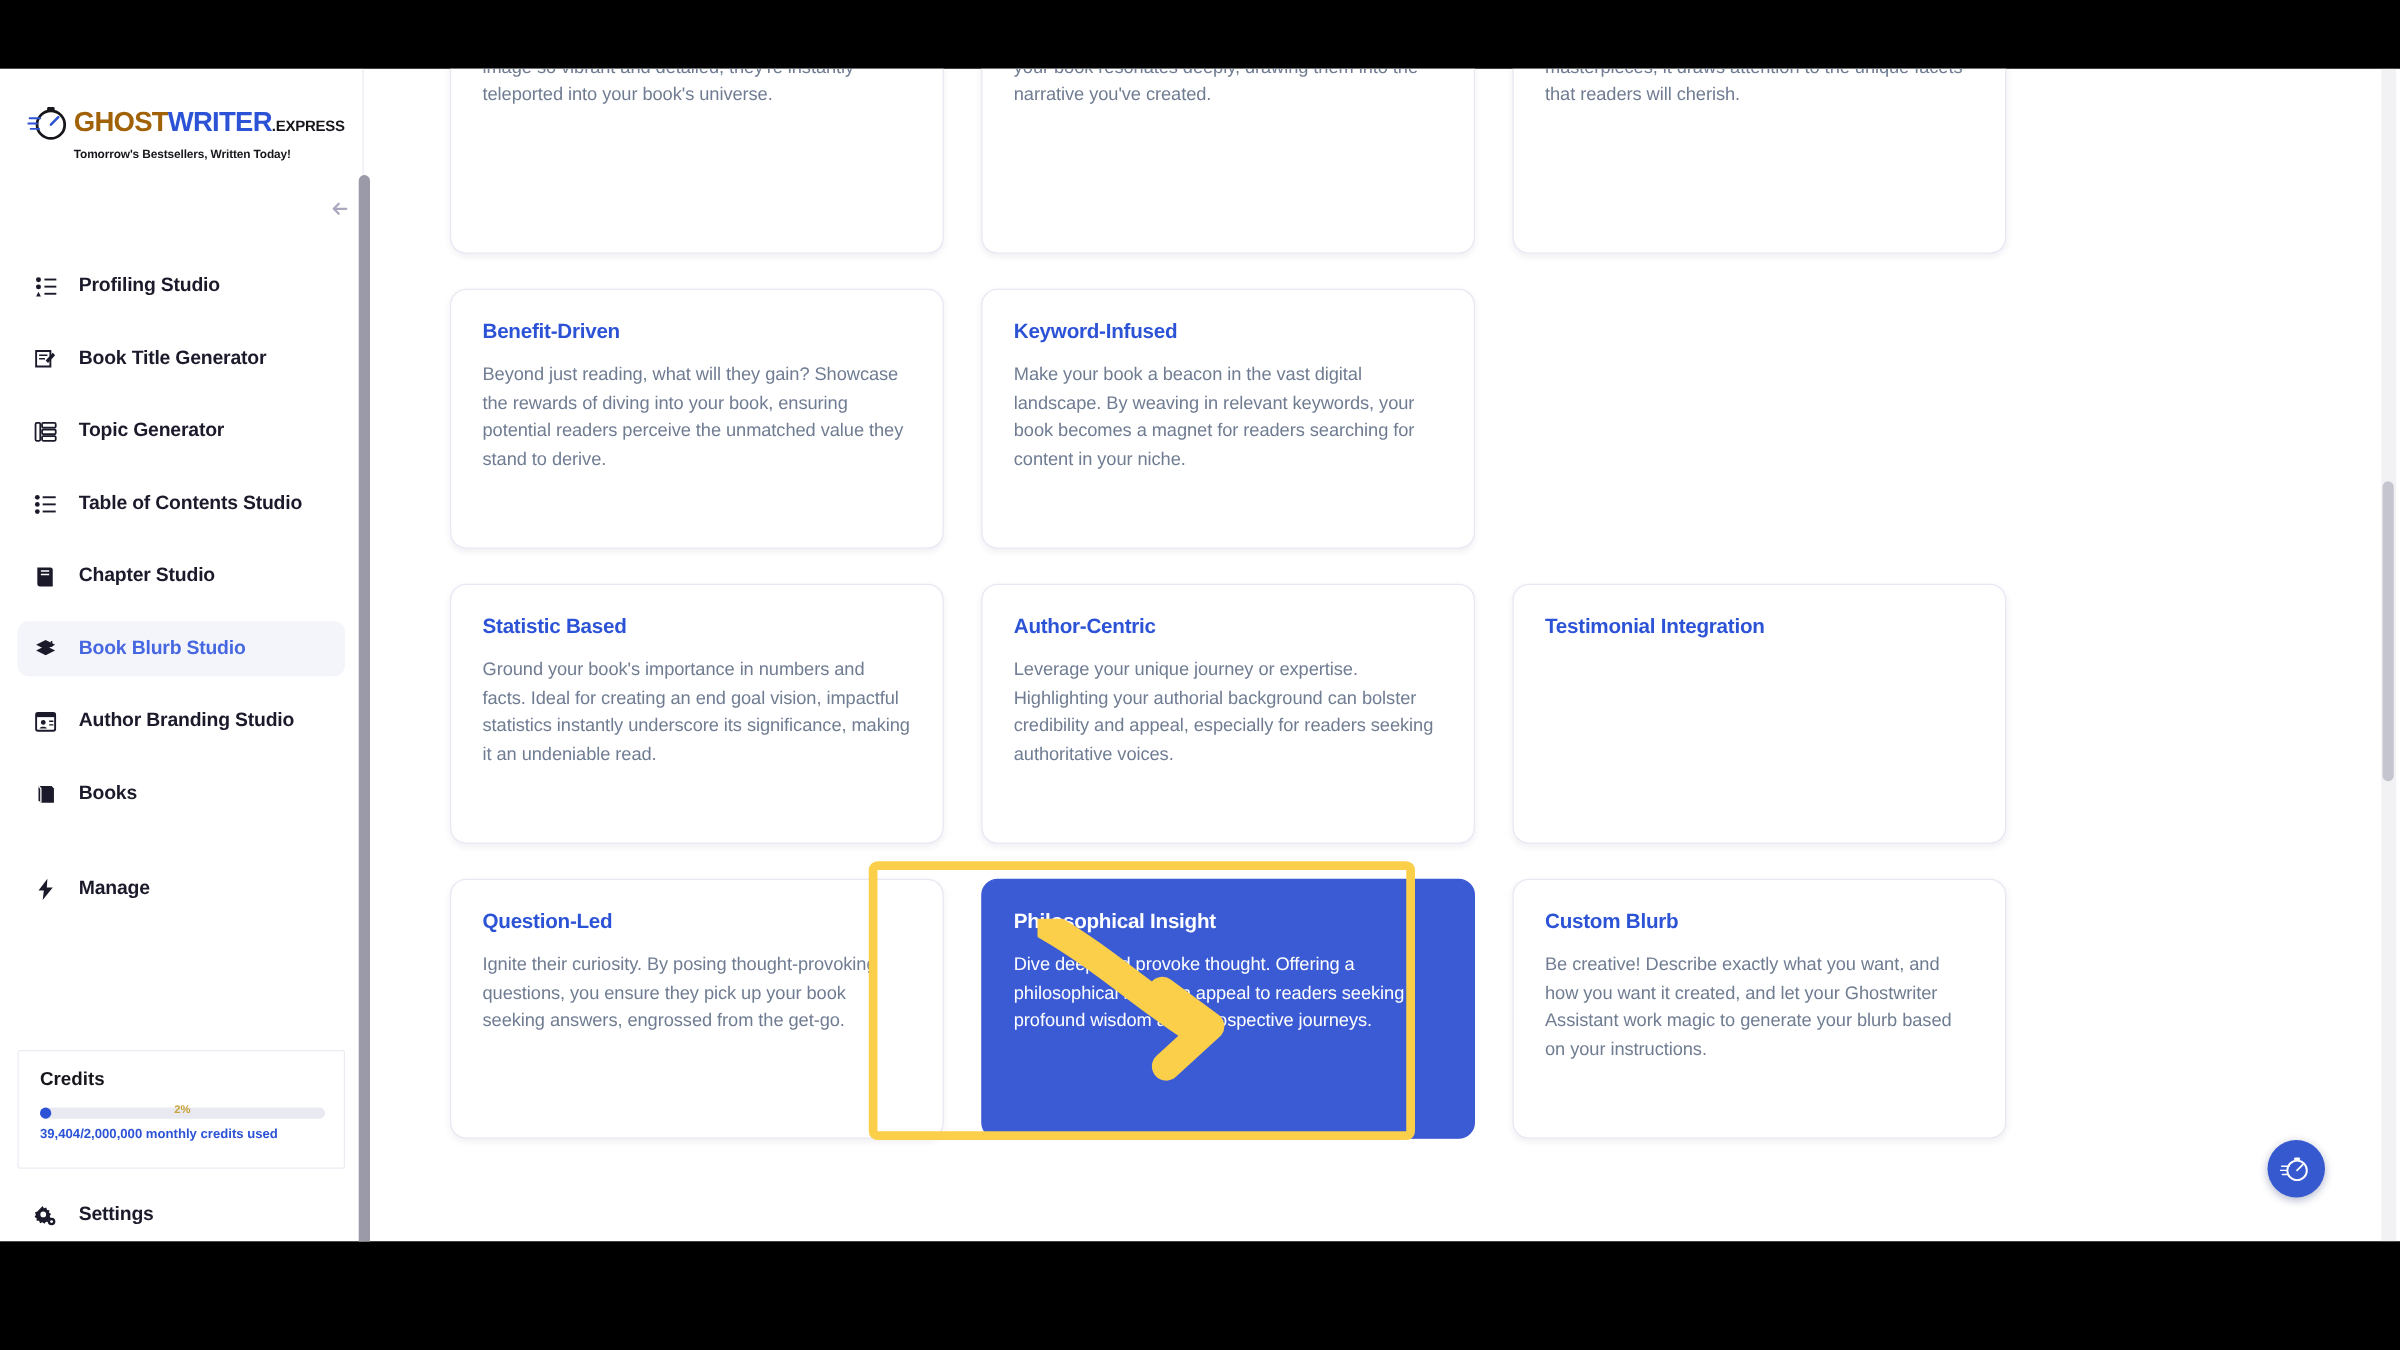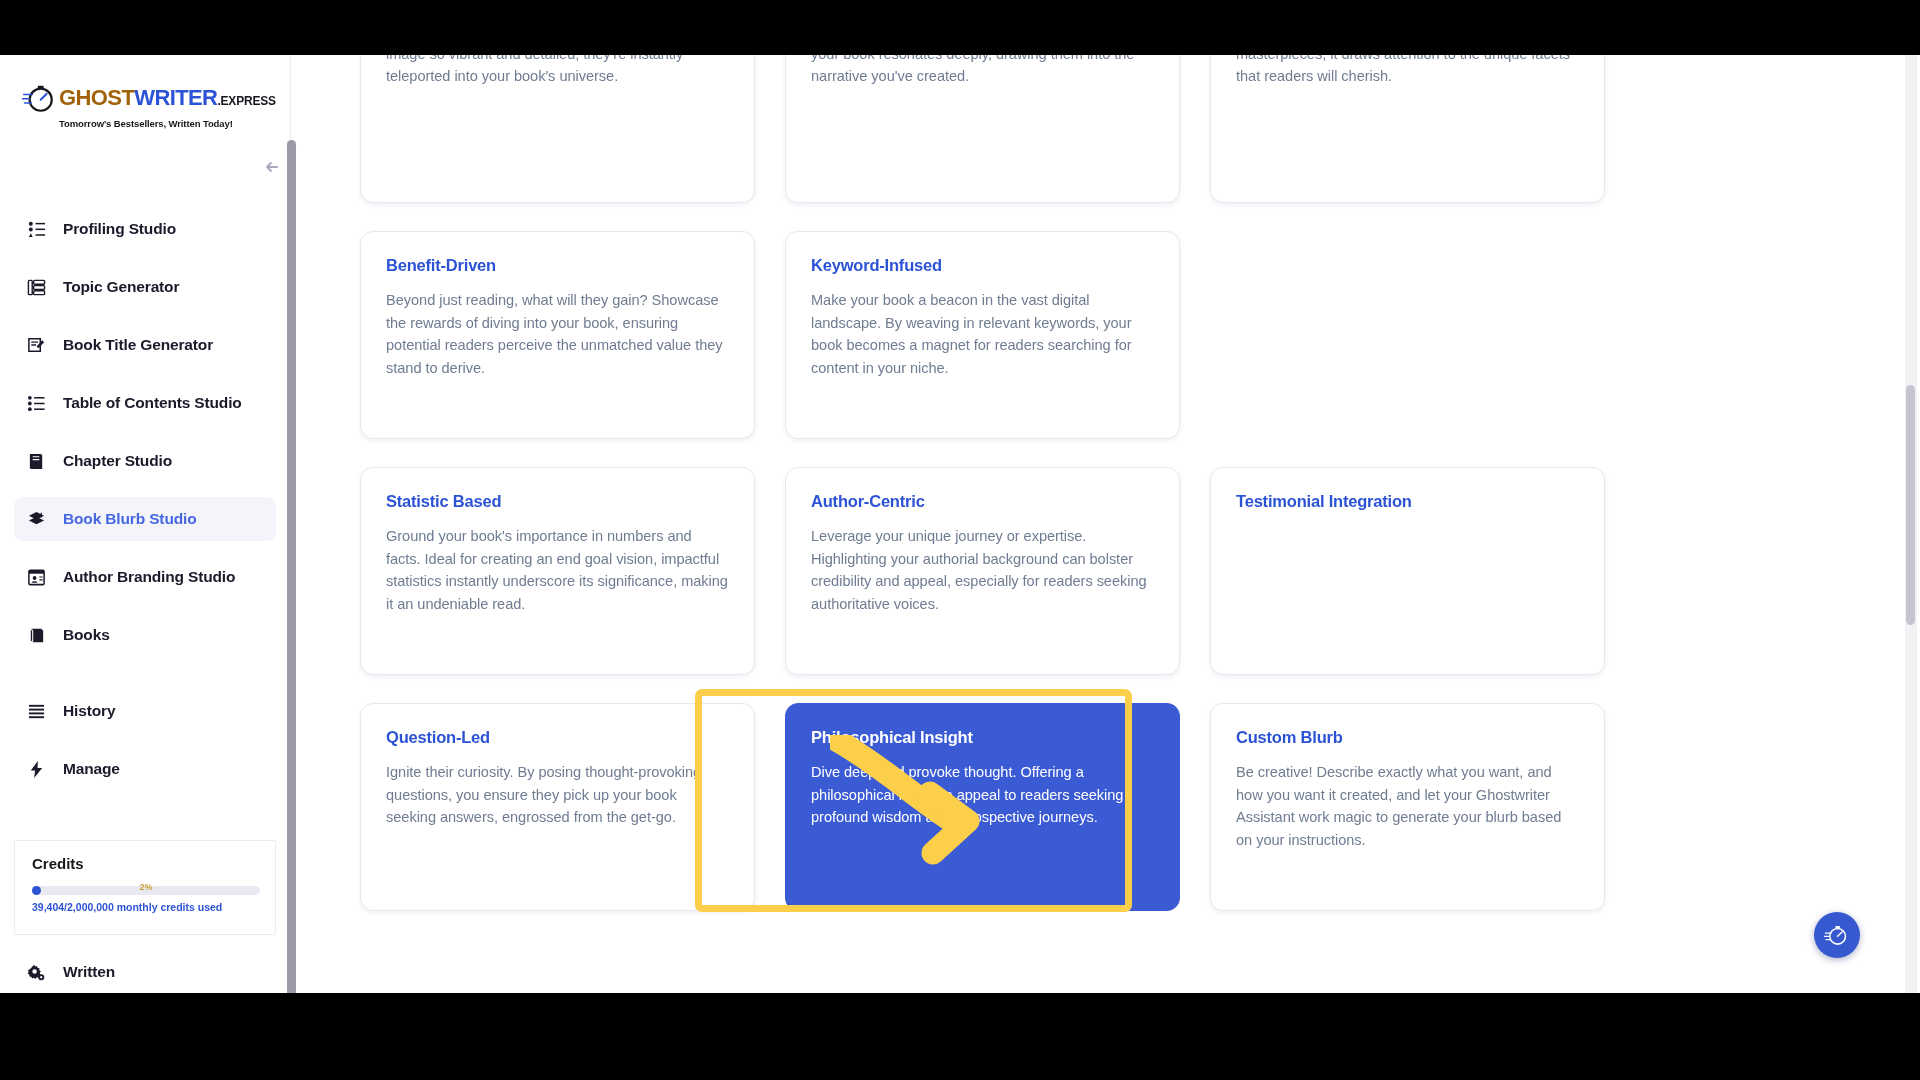--- a/index.html
+++ b/index.html
@@ -240,38 +240,38 @@
               <rect x="9" y="9" width="10" height="1.6" fill="currentColor"></rect>
               <rect x="9" y="15" width="10" height="1.6" fill="currentColor"></rect>
             </svg>
         </span>
         <span class="nav-label">Profiling Studio</span>
       </div>
 
       <div class="nav-item">
         <span class="nav-ico">
           <svg width="19" height="19" viewBox="0 0 20 20">
+              <path d="M2 3 h12 v13 H2z" fill="none" stroke="currentColor" stroke-width="1.6"></path>
+              <path d="M4.5 6.5 h7 M4.5 9.5 h5" stroke="currentColor" stroke-width="1.4"></path>
+              <path d="M12 13 L18 6.5 L16 4.5 L10 11z" fill="currentColor"></path>
+            </svg>
+        </span>
+        <span class="nav-label">Book Title Generator</span>
+      </div>
+
+      <div class="nav-item">
+        <span class="nav-ico">
+          <svg width="19" height="19" viewBox="0 0 20 20">
               <rect x="1.5" y="2.5" width="4" height="15" rx="1" fill="none" stroke="currentColor" stroke-width="1.5"></rect>
               <rect x="7" y="2.5" width="11.5" height="4" rx="1" fill="none" stroke="currentColor" stroke-width="1.5"></rect>
               <rect x="7" y="8" width="11.5" height="4" rx="1" fill="none" stroke="currentColor" stroke-width="1.5"></rect>
               <rect x="7" y="13.5" width="11.5" height="4" rx="1" fill="none" stroke="currentColor" stroke-width="1.5"></rect>
             </svg>
         </span>
         <span class="nav-label">Topic Generator</span>
-      </div>
-
-      <div class="nav-item">
-        <span class="nav-ico">
-          <svg width="19" height="19" viewBox="0 0 20 20">
-              <path d="M2 3 h12 v13 H2z" fill="none" stroke="currentColor" stroke-width="1.6"></path>
-              <path d="M4.5 6.5 h7 M4.5 9.5 h5" stroke="currentColor" stroke-width="1.4"></path>
-              <path d="M12 13 L18 6.5 L16 4.5 L10 11z" fill="currentColor"></path>
-            </svg>
-        </span>
-        <span class="nav-label">Book Title Generator</span>
       </div>
 
       <div class="nav-item">
         <span class="nav-ico">
           <svg width="19" height="19" viewBox="0 0 20 20">
               <circle cx="3" cy="4" r="2" fill="currentColor"></circle>
               <circle cx="3" cy="10" r="2" fill="currentColor"></circle>
               <circle cx="3" cy="16" r="2" fill="currentColor"></circle>
               <rect x="7.5" y="3.2" width="11" height="1.6" fill="currentColor"></rect>
               <rect x="7.5" y="9.2" width="11" height="1.6" fill="currentColor"></rect>
@@ -320,31 +320,20 @@
           <svg width="19" height="19" viewBox="0 0 20 20">
               <path d="M4 3 h11 l2 2 v12 h-11 l-2-2z" fill="currentColor"></path>
               <path d="M4 3 l2 2 v12" fill="none" stroke="#fff" stroke-width="1.1"></path>
             </svg>
         </span>
         <span class="nav-label">Books</span>
       </div>
 
       <div class="nav-gap"></div>
 
-      <div class="nav-item">
-        <span class="nav-ico">
-          <svg width="19" height="19" viewBox="0 0 20 20">
-              <rect x="2" y="3" width="16" height="2" fill="currentColor"></rect>
-              <rect x="2" y="7" width="16" height="2" fill="currentColor"></rect>
-              <rect x="2" y="11" width="16" height="2" fill="currentColor"></rect>
-              <rect x="2" y="15" width="16" height="2" fill="currentColor"></rect>
-            </svg>
-        </span>
-        <span class="nav-label">History</span>
-      </div>
 
       <div class="nav-item">
         <span class="nav-ico">
           <svg width="19" height="19" viewBox="0 0 20 20">
               <path d="M11.5 1 L4 11 h4.5 L7.5 19 L16 8.5 h-5z" fill="currentColor"></path>
             </svg>
         </span>
         <span class="nav-label">Manage</span>
       </div>
     </div>
@@ -361,21 +350,21 @@
     <div class="nav-bottom">
       <div class="nav-item">
         <span class="nav-ico">
           <svg width="19" height="19" viewBox="0 0 20 20">
               <path d="M7.5 1.8 l1 2 2-.6 .7 2 2 .2 -.3 2.1 1.7 1.2 -1.2 1.7 .9 1.9 -1.9 .9 0 2.1 -2.1 -.2 -1.3 1.7 -1.7 -1.2 -2 .8 -.8 -2 -2.1 -.1 .1 -2.1 -1.8 -1.1 1.1 -1.8 -.8 -2 2-.7z" fill="currentColor"></path>
               <circle cx="8" cy="9" r="2.4" fill="#fff"></circle>
               <circle cx="15" cy="15" r="3.2" fill="currentColor"></circle>
               <circle cx="15" cy="15" r="1.2" fill="#fff"></circle>
             </svg>
         </span>
-        <span class="nav-label">Written</span>
+        <span class="nav-label">Settings</span>
       </div>
 
     </div>
   </nav>
 
   <div class="sb-track-left">
     <div class="sb-thumb-left"></div>
   </div>
 
   <main id="main">

